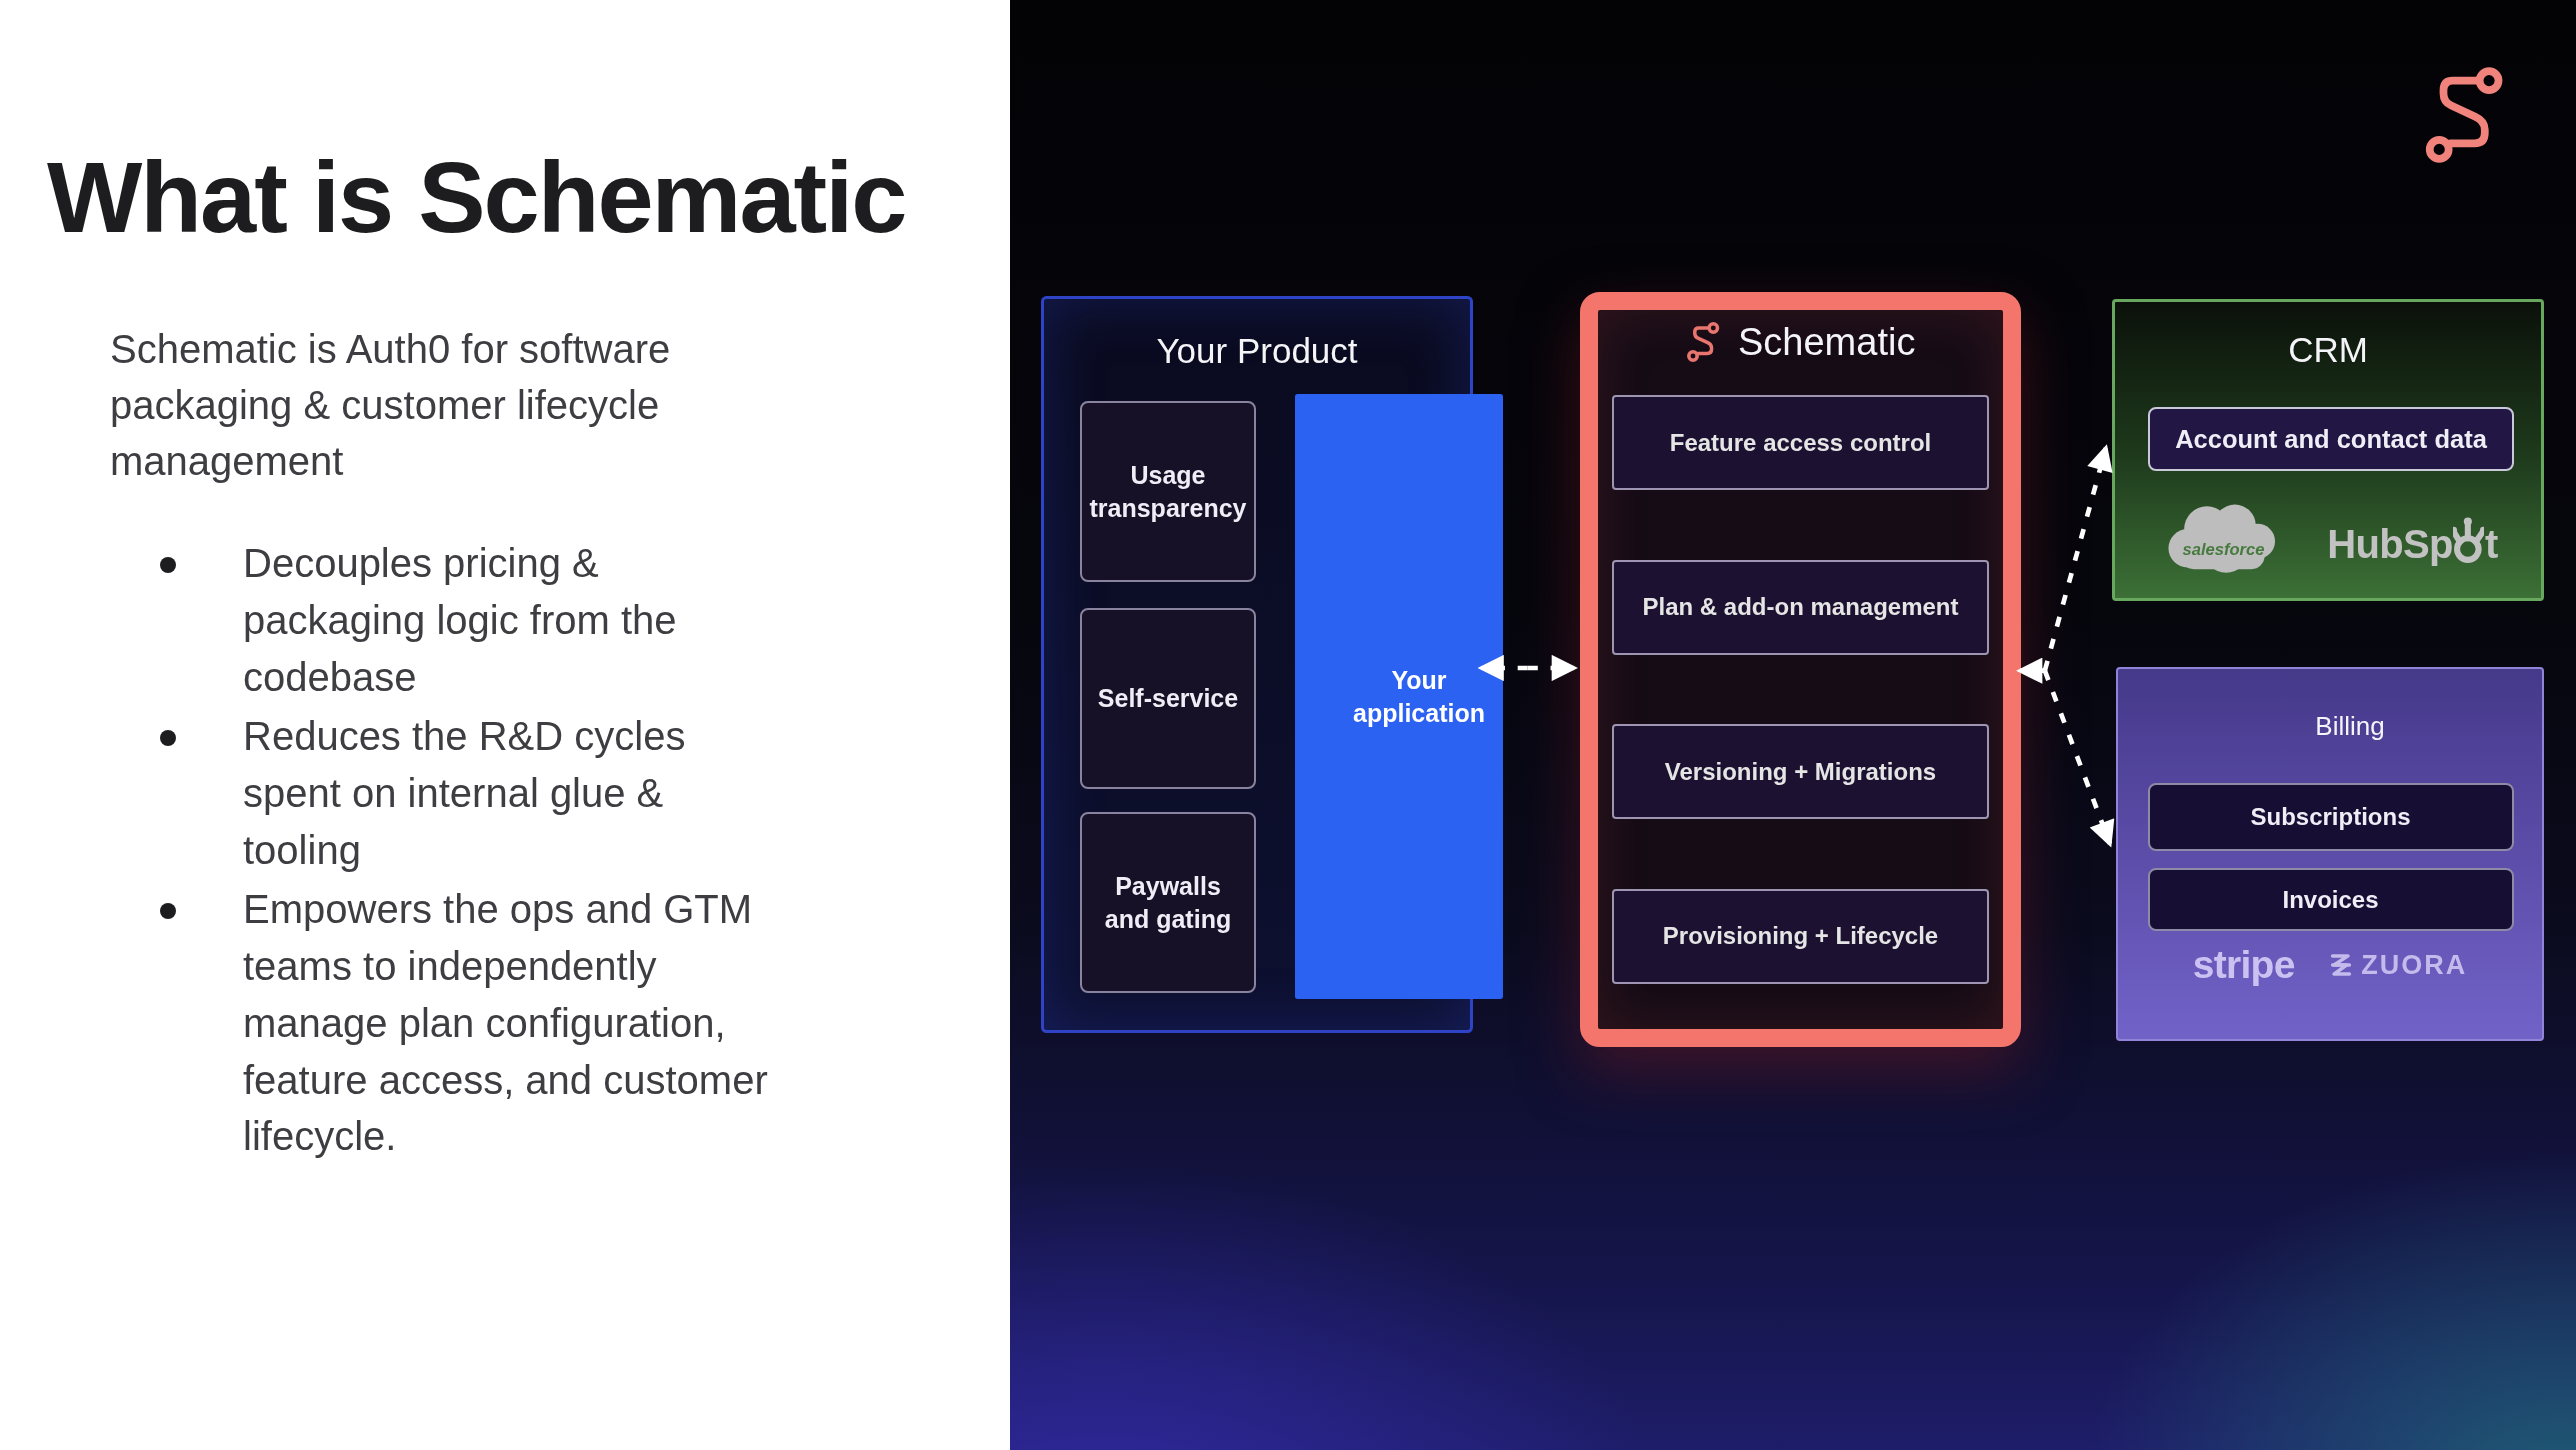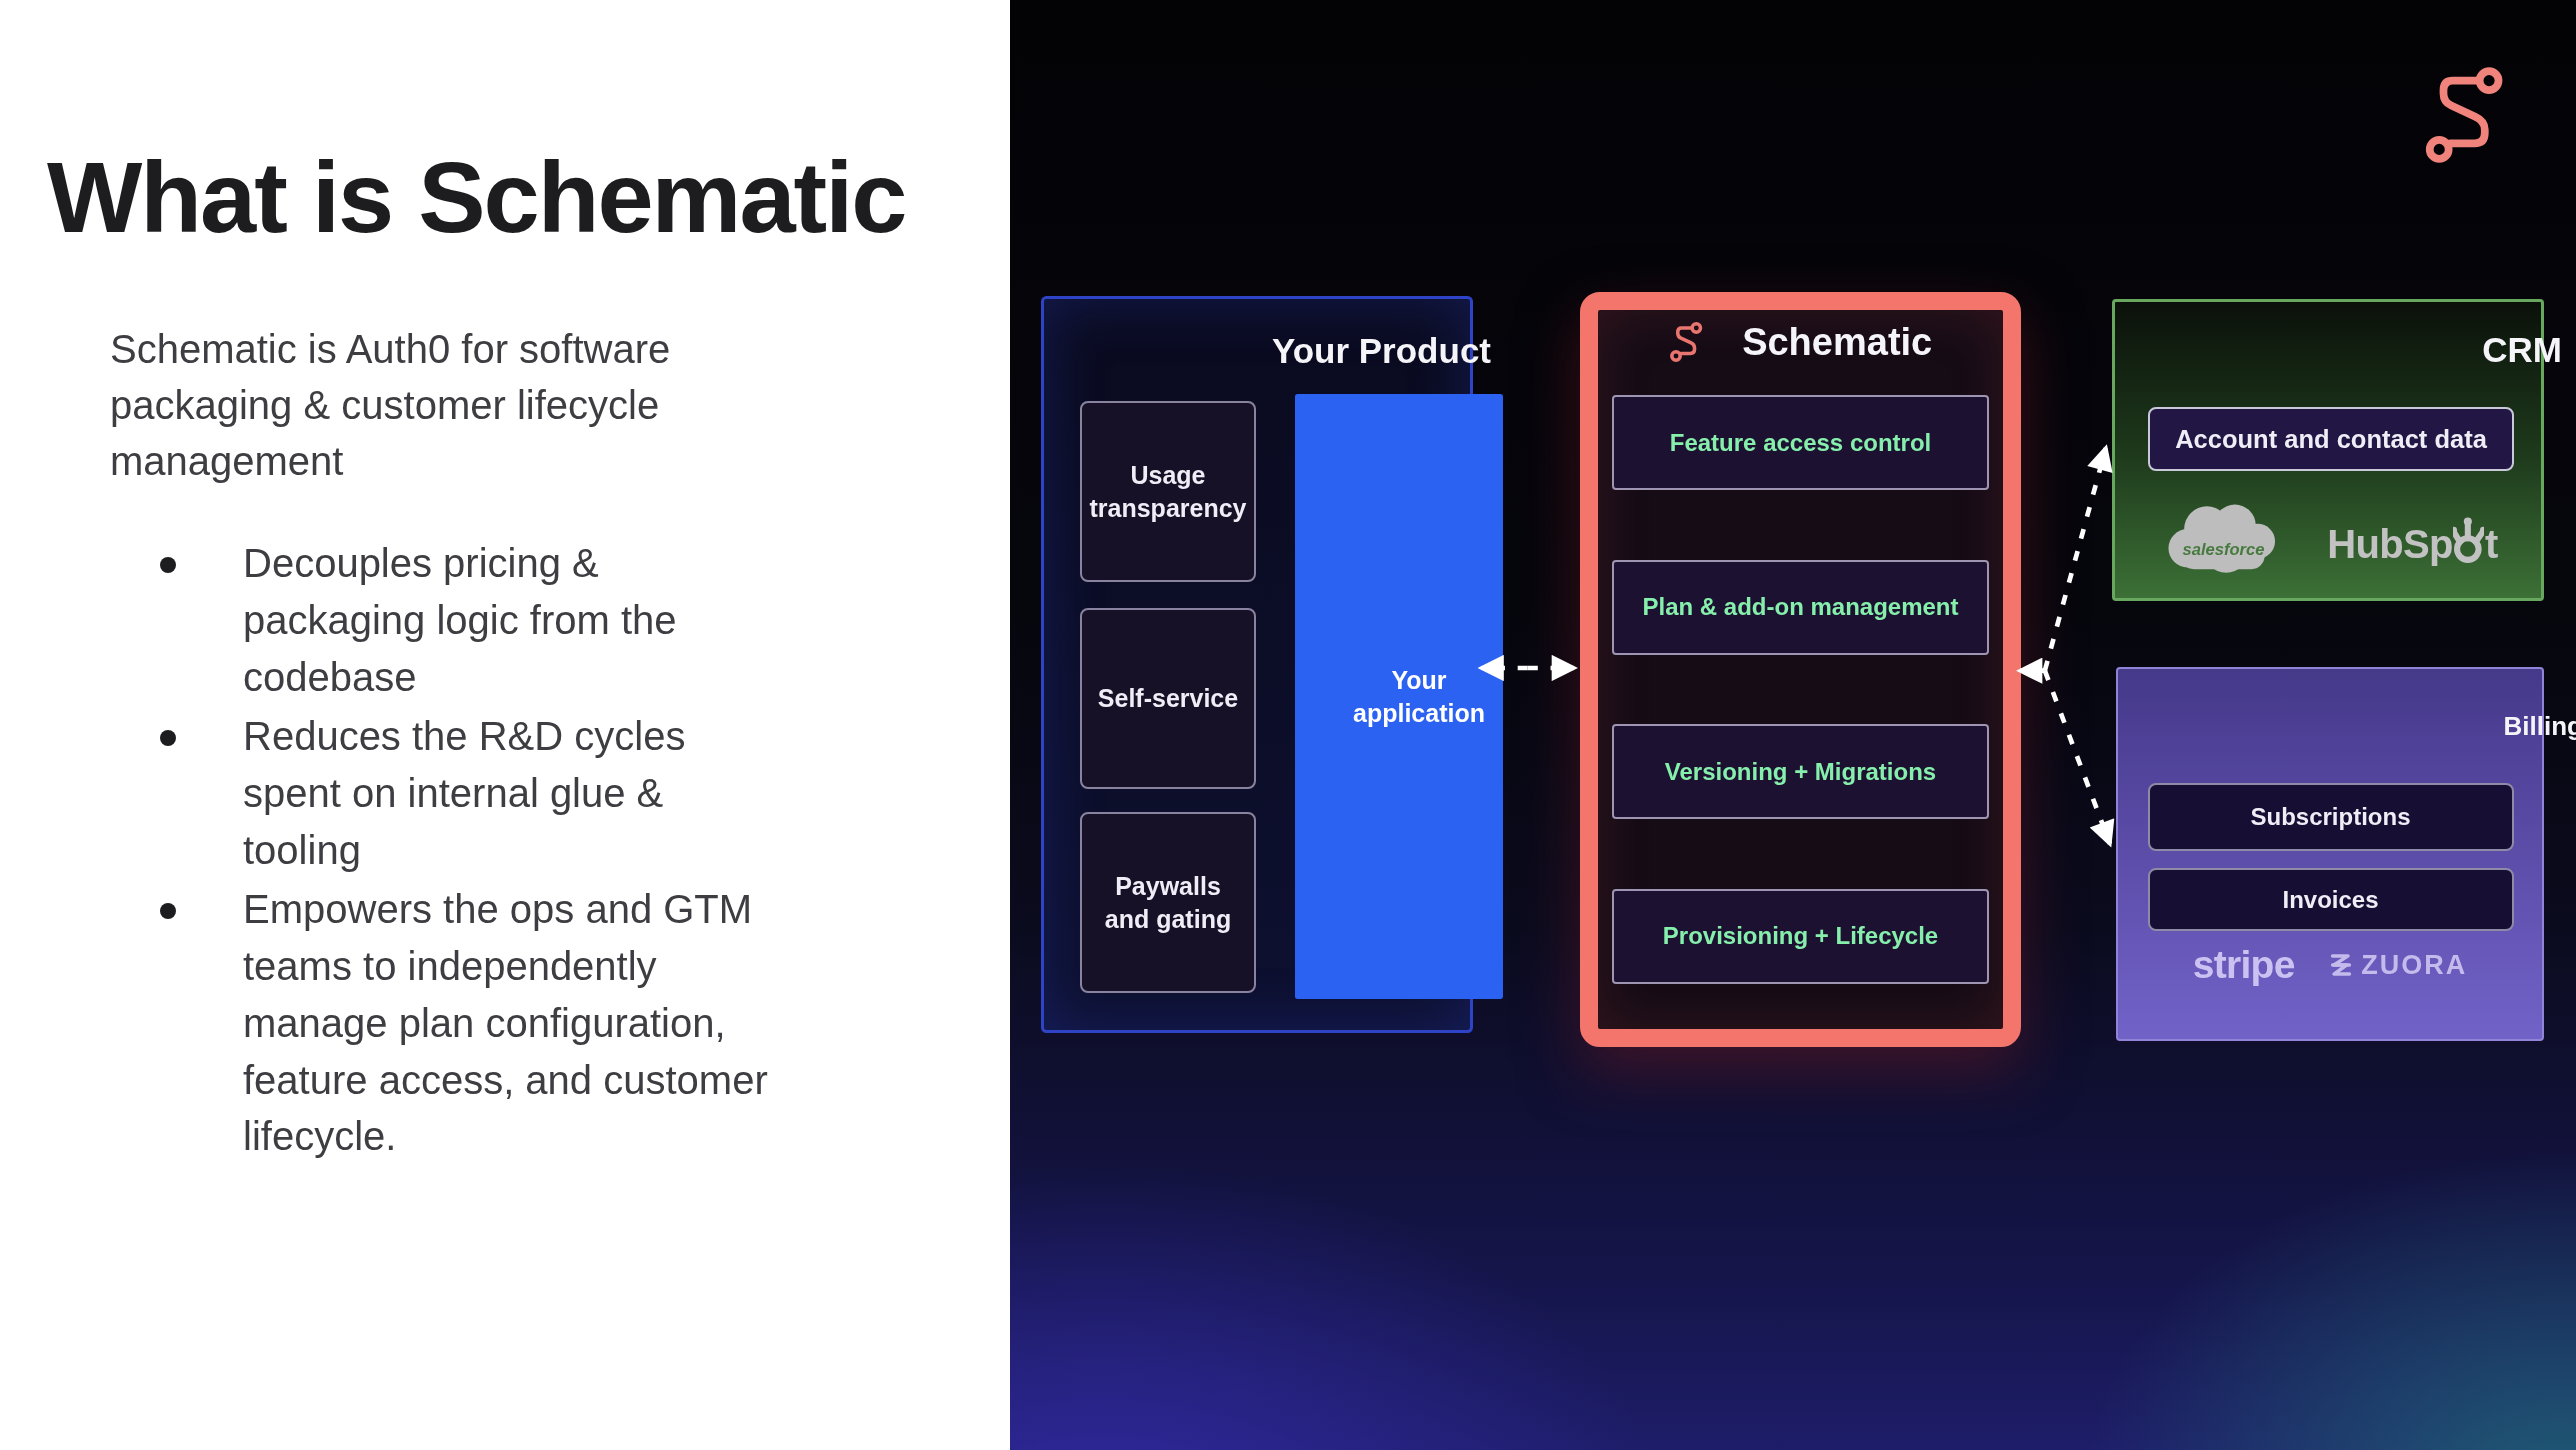--- a/index.html
+++ b/index.html
@@ -30,21 +30,21 @@
   .right-panel{
     position:absolute;left:1010px;top:0;width:1566px;height:1450px;
     background:
       radial-gradient(771px 550px at 99% 103%, rgba(31,95,116,0.95) 0%, rgba(31,95,116,0) 62%),
       radial-gradient(906px 604px at 6% 106%, rgba(49,42,163,0.92) 0%, rgba(49,42,163,0) 62%),
       linear-gradient(180deg,#030306 0%,#06060d 42%,#0b0b1e 64%,#15154a 88%,#1e1d69 100%);
   }
   .brand-logo{position:absolute;left:1412px;top:62px;width:86px;height:106px;}
   
   .dbox{position:absolute;box-sizing:border-box;}
-  .dbox-title{width:100%;text-align:right;color:#f5f4f8;font-weight:700;padding-left:21px;}
+  .dbox-title{width:100%;text-align:center;color:#f5f4f8;font-weight:400;}
   .chip{
     position:absolute;box-sizing:border-box;display:flex;align-items:center;justify-content:center;
     text-align:center;color:#efedf6;font-weight:600;border-radius:8px;
   }
   
   .your-product{
     left:31px;top:296px;width:432px;height:737px;
     border:3.4px solid #2e43c6;border-radius:5.4px;
     background:linear-gradient(180deg,#0a0b1f 0%,#0d1030 100%);
     box-shadow:inset 0 0 60px rgba(45,70,210,0.28);
@@ -67,21 +67,21 @@
     position:absolute;top:10.7px;left:0;width:100%;display:flex;align-items:center;justify-content:center;gap:17.4px;
   }
   .schematic-header .dbox-title{width:auto;font-size:38px;}
   .schematic-items{
     position:absolute;left:14px;top:85px;width:377px;height:589px;
     display:flex;flex-direction:column;justify-content:space-between;
   }
   .sch-chip{
     position:relative;box-sizing:border-box;height:95px;display:flex;align-items:center;justify-content:center;
     background:#1c1130;border:2px solid #9e95b2;border-radius:4px;
-    color:#86efac;font-weight:600;font-size:24px;line-height:1.25;text-align:center;padding:0 20px;
+    color:#e5e5e5;font-weight:600;font-size:24px;line-height:1.25;text-align:center;padding:0 20px;
   }
   
   .crm-box{
     left:1102px;top:299px;width:432px;height:302px;
     border:3.4px solid #67a85e;border-radius:4px;
     background:linear-gradient(180deg,#0b110a 0%,#1e3a1c 52%,#3c7036 100%);
   }
   .crm-box .dbox-title{position:absolute;top:28px;left:0;font-size:35px;}
   .crm-chip{left:33px;top:105px;width:366px;height:64px;background:#221744;border:2px solid #c9c9d9;font-size:25.5px;font-weight:700;}
   .crm-logos{position:absolute;left:0;top:180px;width:100%;height:114px;display:flex;align-items:center;justify-content:center;gap:38px;}

